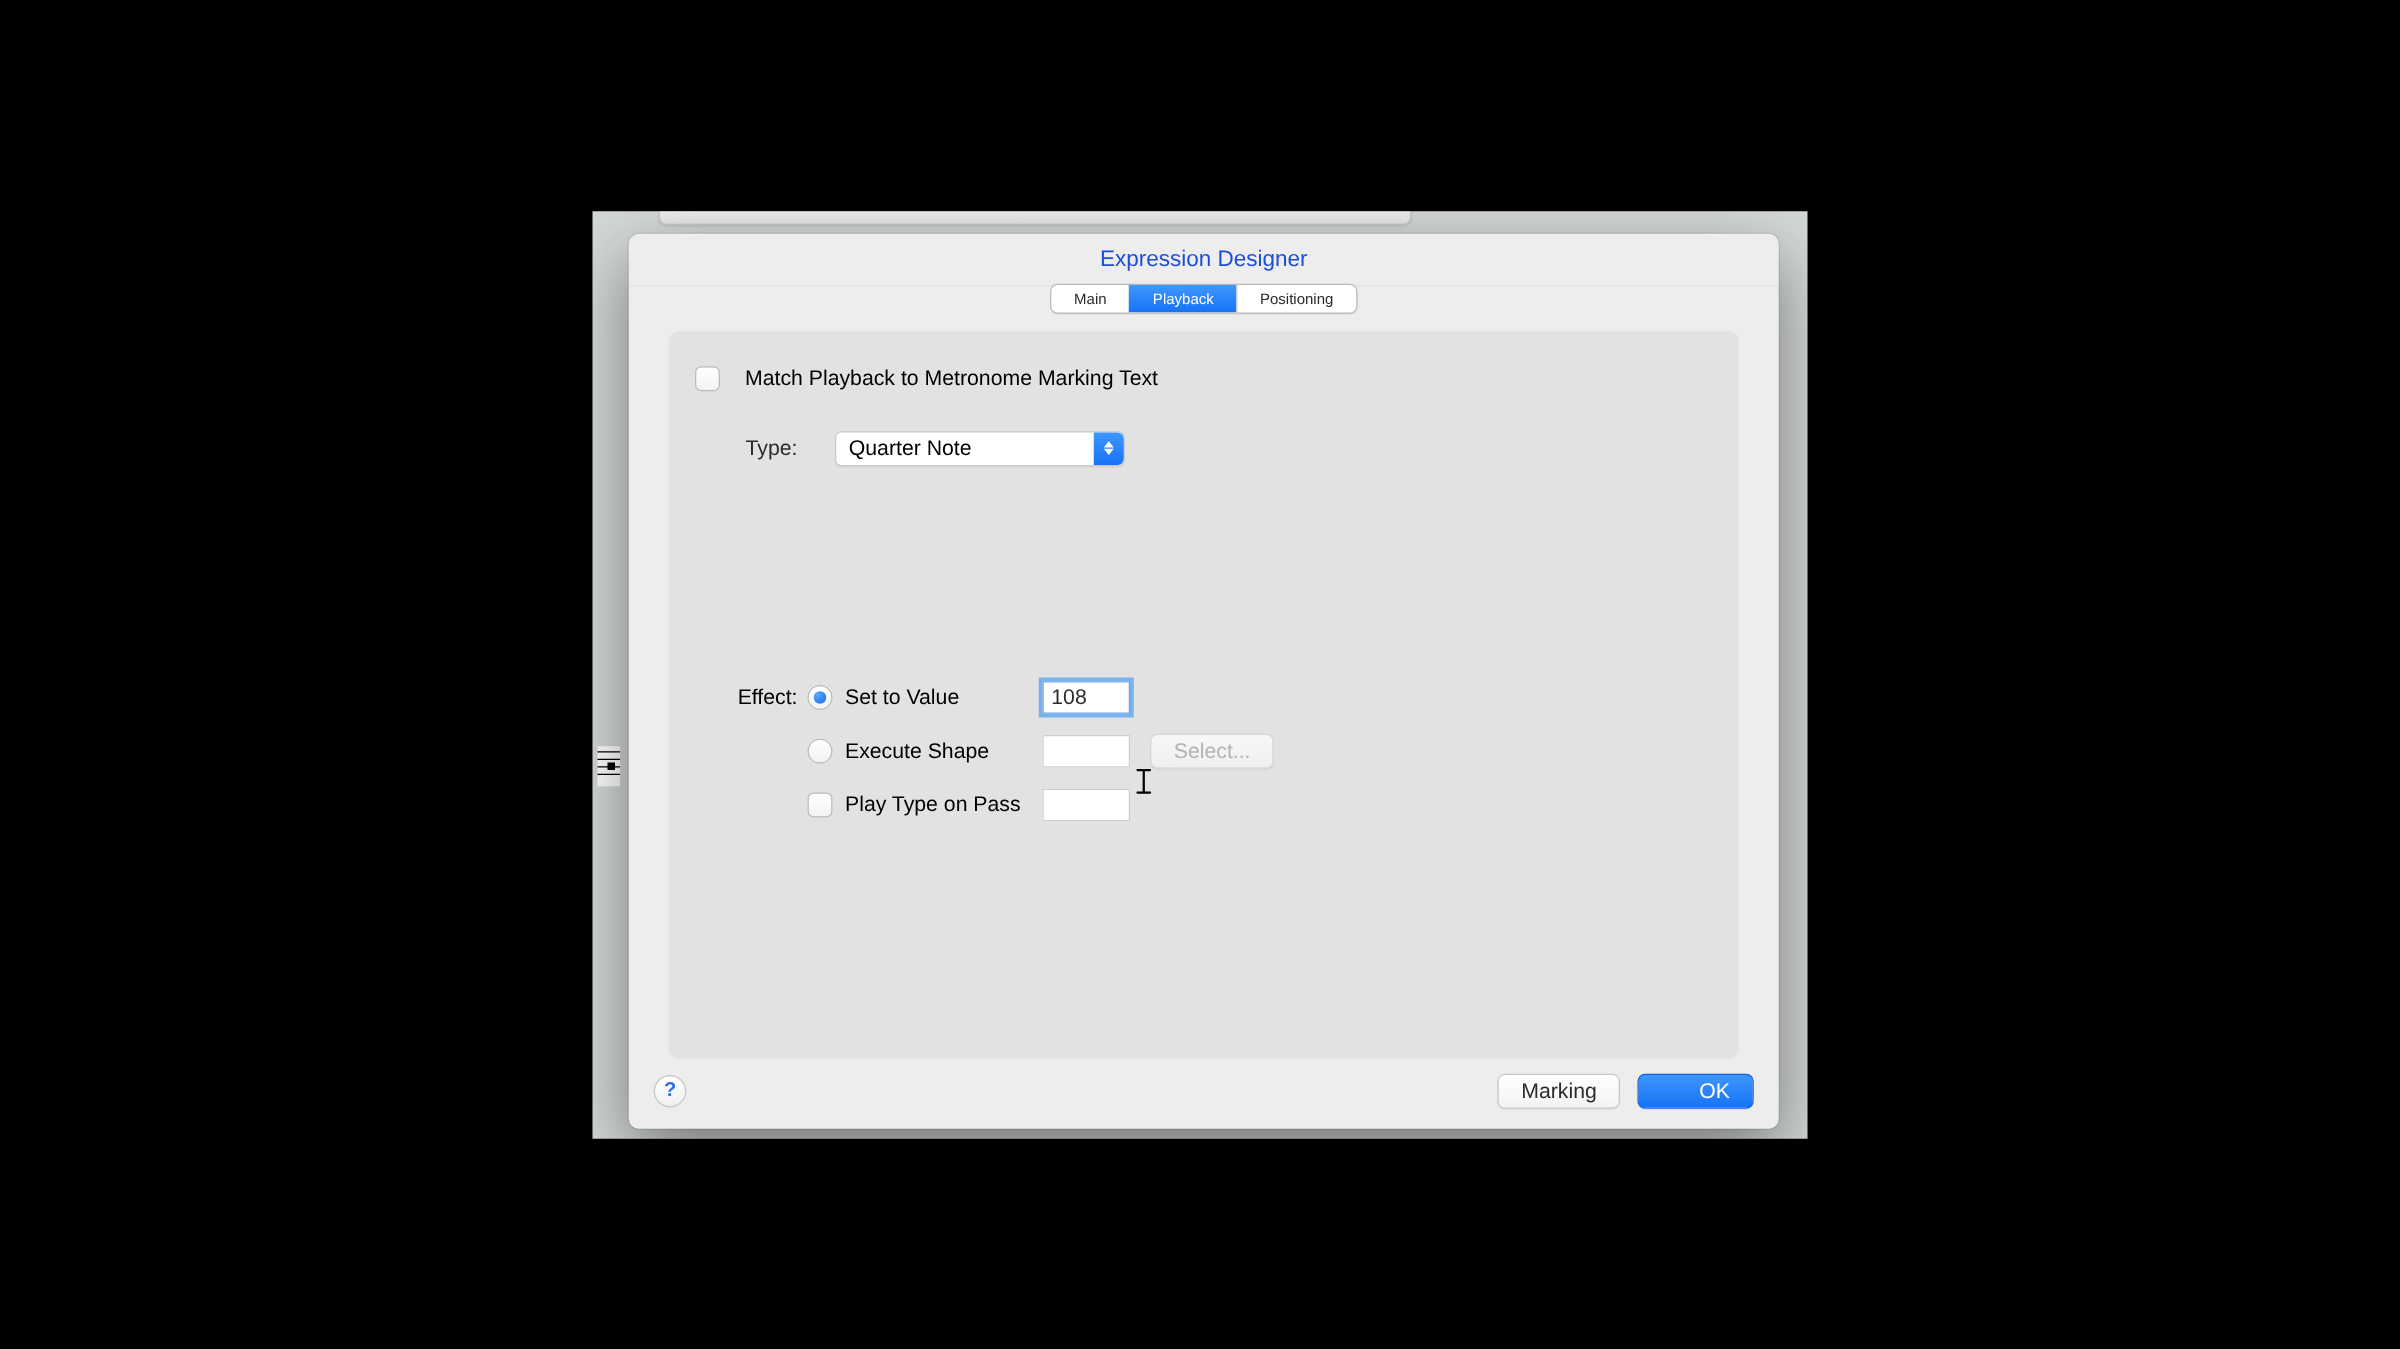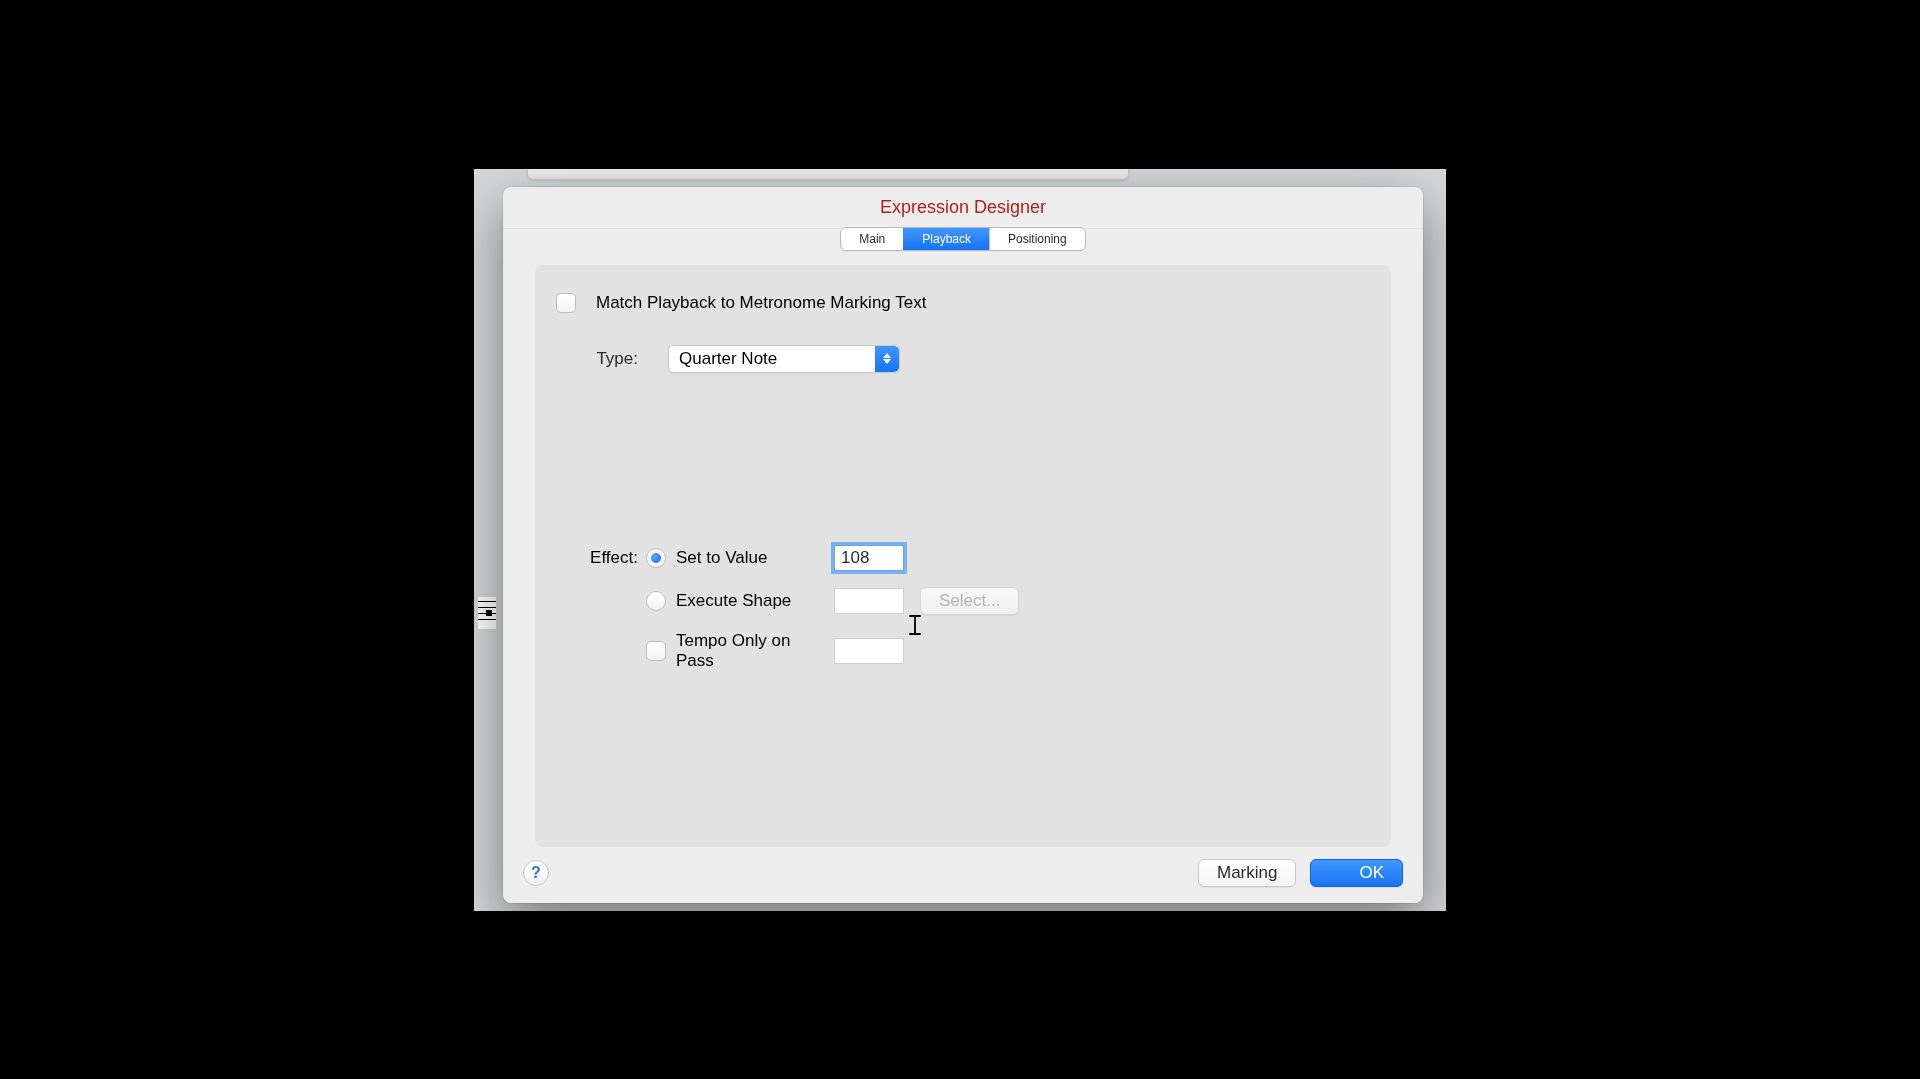--- a/index.html
+++ b/index.html
@@ -56,21 +56,21 @@
     width: 920px; height: 716px;
     background: #ededed;
     border-radius: 8px;
     box-shadow: 0 20px 55px rgba(0,0,0,.45), 0 0 0 1px rgba(0,0,0,.08);
     display: flex;
     flex-direction: column;
   }
   .titlebar {
     height: 42px;
     display:flex; align-items:center; justify-content:center;
-    font-size: 18px; color:#b91c1c;
+    font-size: 18px; color:#1d4ed8;
     border-bottom: 1px solid rgba(0,0,0,.04);
   }
 
   .tabbar {
     display:flex; justify-content:center;
     margin-top: -2px;
   }
   .seg {
     display:flex;
     border:1px solid #b9b9b9;
@@ -262,21 +262,21 @@
           <span></span>
 
           <span></span>
           <span class="mac-radio"></span>
           <span>Execute Shape</span>
           <input class="mac-input" disabled="" style="">
           <div><button class="mac-btn disabled">Select...</button></div>
 
           <span></span>
           <span class="mac-check"></span>
-          <span>Tempo Only on Pass</span>
+          <span>Play Type on Pass</span>
           <input class="mac-input" disabled="" style="">
           <span></span>
         </div>
       </div>
 
       <svg class="text-cursor" viewBox="0 0 18 22">
         <path d="M4 2 h4 M10 2 h4 M9 2 v18 M4 20 h4 M10 20 h4" stroke="#000" stroke-width="1.8" fill="none" stroke-linecap="round"></path>
       </svg>
 
     </div>

